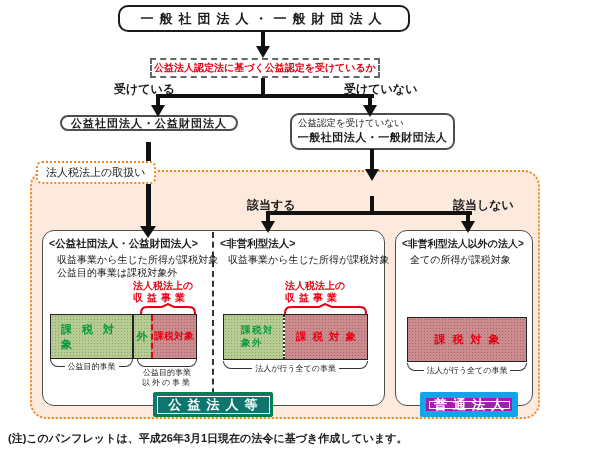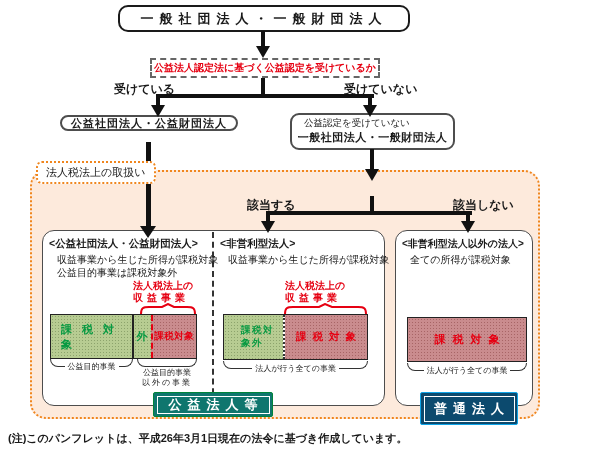--- a/index.html
+++ b/index.html
@@ -13,21 +13,21 @@
 
   
   .rootBox { left:118px; top:5px; width:292px; height:27px; border:2px solid #1a1a1a; border-radius:10px;
              font-size:13px; font-weight:bold; letter-spacing:6px; white-space:nowrap; z-index:4; background:#fff;}
   .qBox { background:#fff; color:#e60012; font-weight:bold; white-space:nowrap; z-index:4; }
   .q1 { left:150px; top:58px; width:230px; height:20px; border:2px dashed #666; font-size:10px; }
   .q2 { left:292px; top:180px; width:160px; height:17px; border:2px dashed #444; font-size:10px; }
   .resultBox { border:2px solid #4d4d4d; border-radius:9px; background:#fff; z-index:4; }
   .koeki { left:60px; top:115px; width:178px; height:16px; font-size:11px; font-weight:bold; letter-spacing:1px; white-space:nowrap; }
   .ippan { left:290px; top:113px; width:165px; height:37px; display:block; padding-top:2px; }
-  .ippan .l1 { display:block; font-size:9.5px; padding-left:12px; text-align:left; }
+  .ippan .l1 { display:block; font-size:9.5px; padding-left:6px; text-align:left; }
   .ippan .l2 { display:block; font-size:11px; font-weight:bold; text-align:center; letter-spacing:0.5px; white-space:nowrap; }
   .branchLabel { font-size:12px; font-weight:bold; z-index:4; white-space:nowrap; }
 
   
   .vline,.hline { background:#111; z-index:5; }
   .head { width:0; height:0; border-left:7px solid transparent; border-right:7px solid transparent;
           border-top:12px solid #111; z-index:5; }
   .headBig { width:0; height:0; border-left:8px solid transparent; border-right:8px solid transparent;
              border-top:12px solid #111; z-index:5; }
 
@@ -59,21 +59,21 @@
   .vdot { width:0; border-left:2px dotted #333; }
   .redDash { border-left:2px dashed #e60012; }
 
   .ubrace { border:1.6px solid #333; border-top:none; border-radius:0 0 8px 8px; height:8px; z-index:3; }
   .ubraceLbl { font-size:8px; z-index:4; text-align:center; white-space:nowrap; }
   .ubraceLbl span { background:#fff; padding:0 3px; }
   .ubraceLbl2 { font-size:8px; line-height:9.5px; z-index:4; text-align:center; white-space:nowrap; }
 
   .badge { z-index:6; padding:2.5px; border-radius:2px; }
   .badgeG { left:153px; top:392px; width:120px; height:25px; background:#0f766e; border:1px solid #00843a; }
-  .badgeB { left:420px; top:392px; width:98px; height:33px; background:#0c4a6e; border:1px solid #0ea5e9; }
+  .badgeB { left:420px; top:392px; width:98px; height:25px; background:#a21caf; border:6px solid #0ea5e9; }
   .badgeInner { width:100%; height:100%; border:1.5px solid #fff; color:#fff; font-weight:bold;
                 font-size:13px; letter-spacing:6px; display:flex; align-items:center; justify-content:center;
                 white-space:nowrap; padding-left:6px; }
   .footerNote { left:8px; top:431px; font-size:11px; font-weight:bold; white-space:nowrap; }
 </style>
 </head>
 <body>
 
 <div class="page">
 

